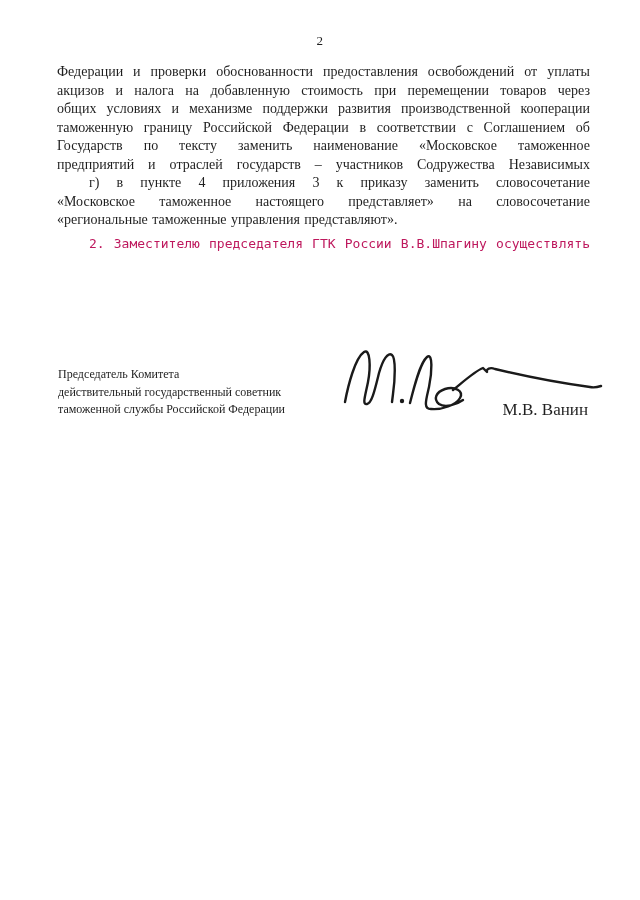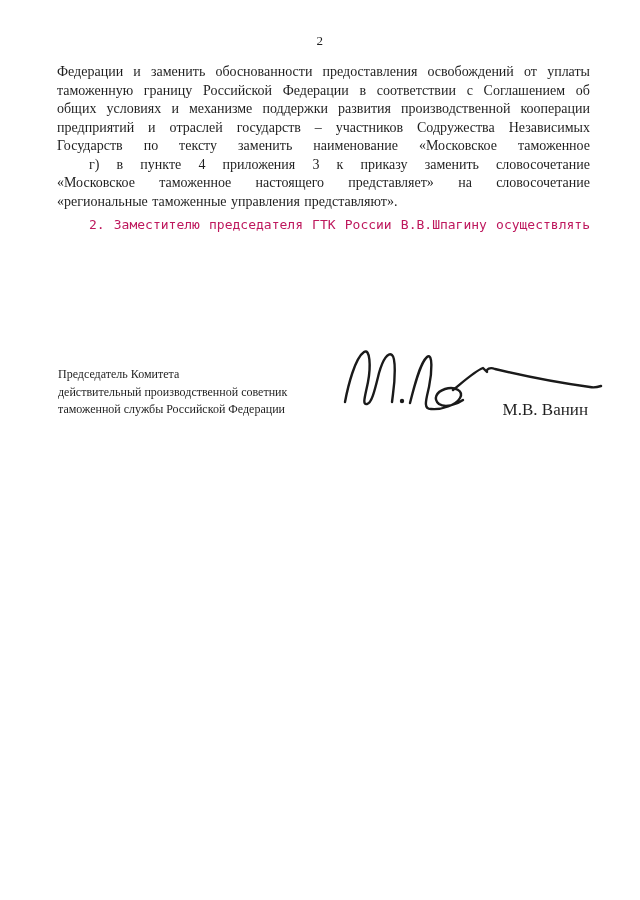--- a/index.html
+++ b/index.html
@@ -74,39 +74,40 @@
 </style>
 </head>
 <body>
 
 <div class="page">
 
   <div class="pagenum">2</div>
 
   <div class="body-text" id="body-text">
       <div class="serif">
-        <div class="ln jl">Федерации и заменить обоснованности предоставления освобождений от уплаты</div>
+        <div class="ln jl">Федерации и проверки обоснованности предоставления освобождений от уплаты</div>
+        <div class="ln jl">акцизов и налога на добавленную стоимость при перемещении товаров через</div>
+        <div class="ln jl">общих условиях и механизме поддержки развития производственной кооперации</div>
         <div class="ln jl">таможенную границу Российской Федерации в соответствии с Соглашением об</div>
-        <div class="ln jl">общих условиях и механизме поддержки развития производственной кооперации</div>
+        <div class="ln jl">Государств по тексту заменить наименование «Московское таможенное</div>
         <div class="ln jl">предприятий и отраслей государств – участников Содружества Независимых</div>
-        <div class="ln jl">Государств по тексту заменить наименование «Московское таможенное</div>
       </div>
       <div class="serif">
         <div class="ln jl ind">г) в пункте 4 приложения 3 к приказу заменить словосочетание</div>
         <div class="ln jl">«Московское таможенное настоящего представляет» на словосочетание</div>
         <div class="ln">«региональные таможенные управления представляют».</div>
       </div>
       <div class="type">
         <div class="ln jl ind">2. Заместителю председателя ГТК России В.В.Шпагину осуществлять</div>
       </div>
     </div>
 
   <div class="sig-block">
     <div class="ln-sig">Председатель Комитета</div>
-    <div class="ln-sig">действительный производственной советник</div>
+    <div class="ln-sig">действительный государственный советник</div>
     <div class="ln-sig">таможенной службы Российской Федерации</div>
   </div>
 
   <svg class="sig-svg" viewBox="0 0 270 72" aria-hidden="true">
     <path d="M 10 60 C 13 44 20 16 29 10 C 35 6 36 24 33 40 C 30 55 27 63 32 62 C 37 61 40 47 44 31 C 48 17 53 10 57 13 C 61 16 60 38 58 52 L 57 60"></path>
     <circle cx="67" cy="59" r="2.2"></circle>
     <path d="M 75 61 C 79 45 85 21 92 15 C 98 10 97 31 94 45 C 91 58 88 67 96 67 C 107 68 121 63 125 56 C 129 49 120 44 110 47 C 101 50 98 57 104 62 C 110 66 121 63 128 58"></path>
     <path d="M 118 48 C 128 40 140 29 148 26 L 152 30 C 151 27 155 25 160 27 C 185 33 225 41 255 45 C 259 46 263 45 266 44"></path>
   </svg>
 

